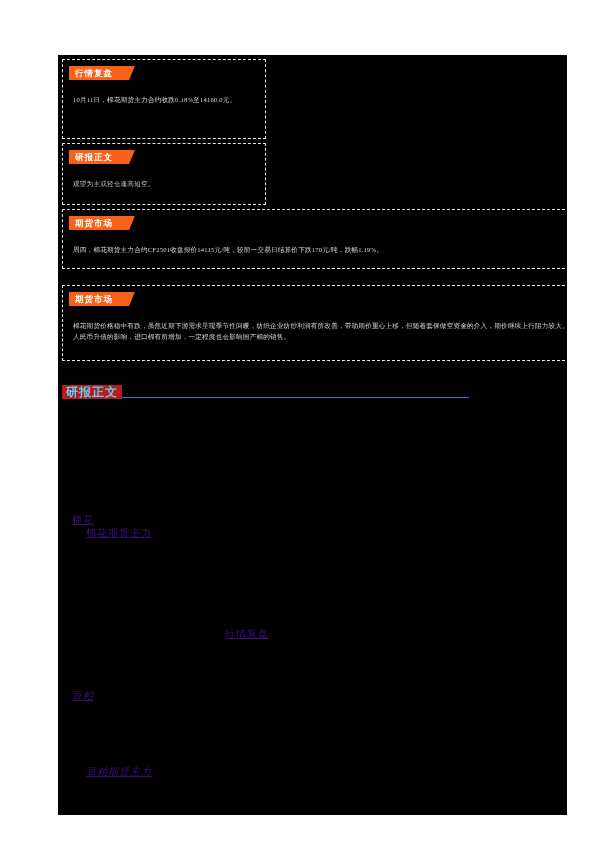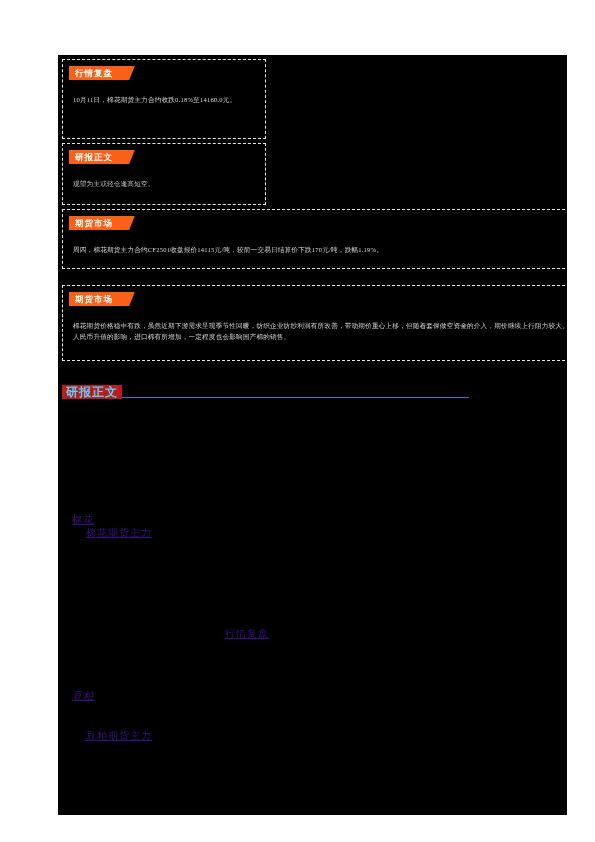--- a/index.html
+++ b/index.html
@@ -122,21 +122,21 @@
     font-size: 10px;
     text-decoration: underline;
     letter-spacing: 1px;
     white-space: nowrap;
     cursor: pointer;
   }
   #link-mianhua        { left: 14px;  top: 458px; }
   #link-mianhua-zhuli  { left: 28px;  top: 471px; }
   #link-qihuo-gongsi   { left: 167px; top: 572px; }
   #link-doupo          { left: 14px;  top: 634px; font-style: italic; }
-  #link-doupo-zhuli    { left: 28px;  top: 674px; }
+  #link-doupo-zhuli    { left: 28px;  top: 710px; font-style: italic; }
 </style>
 </head>
 <body>
 
 <div class="page">
   <div class="content">
 
     <div class="card narrow" id="card-market-review">
       <div class="badge">
         <span class="btxt">行情复盘</span>

